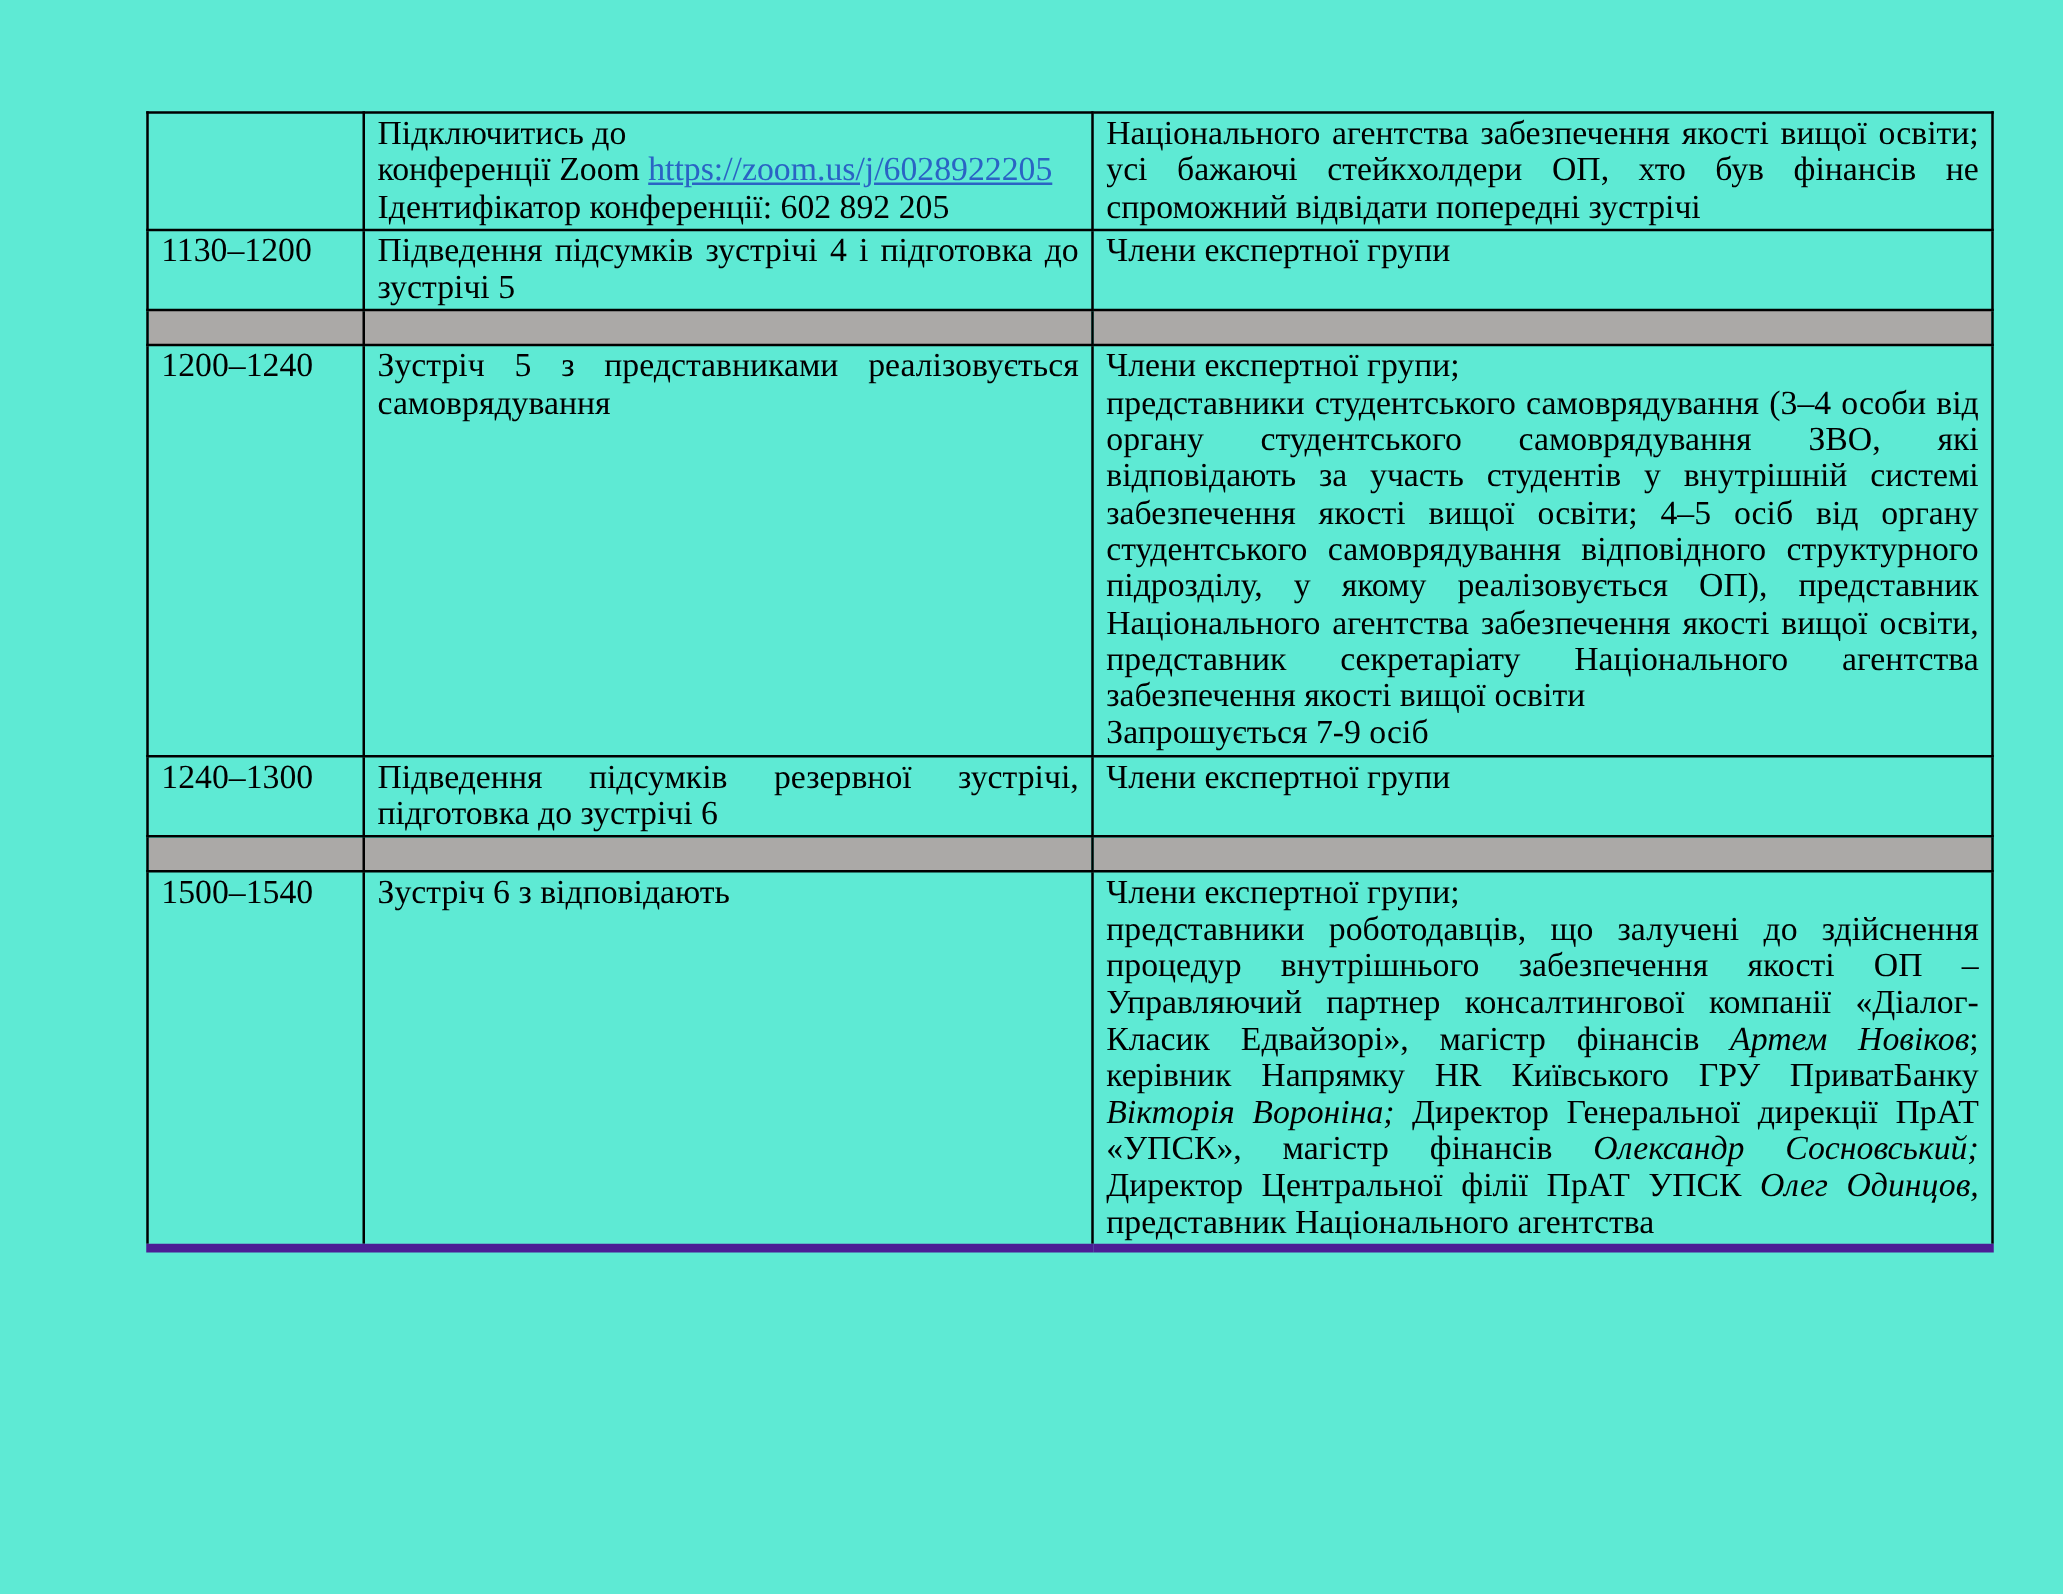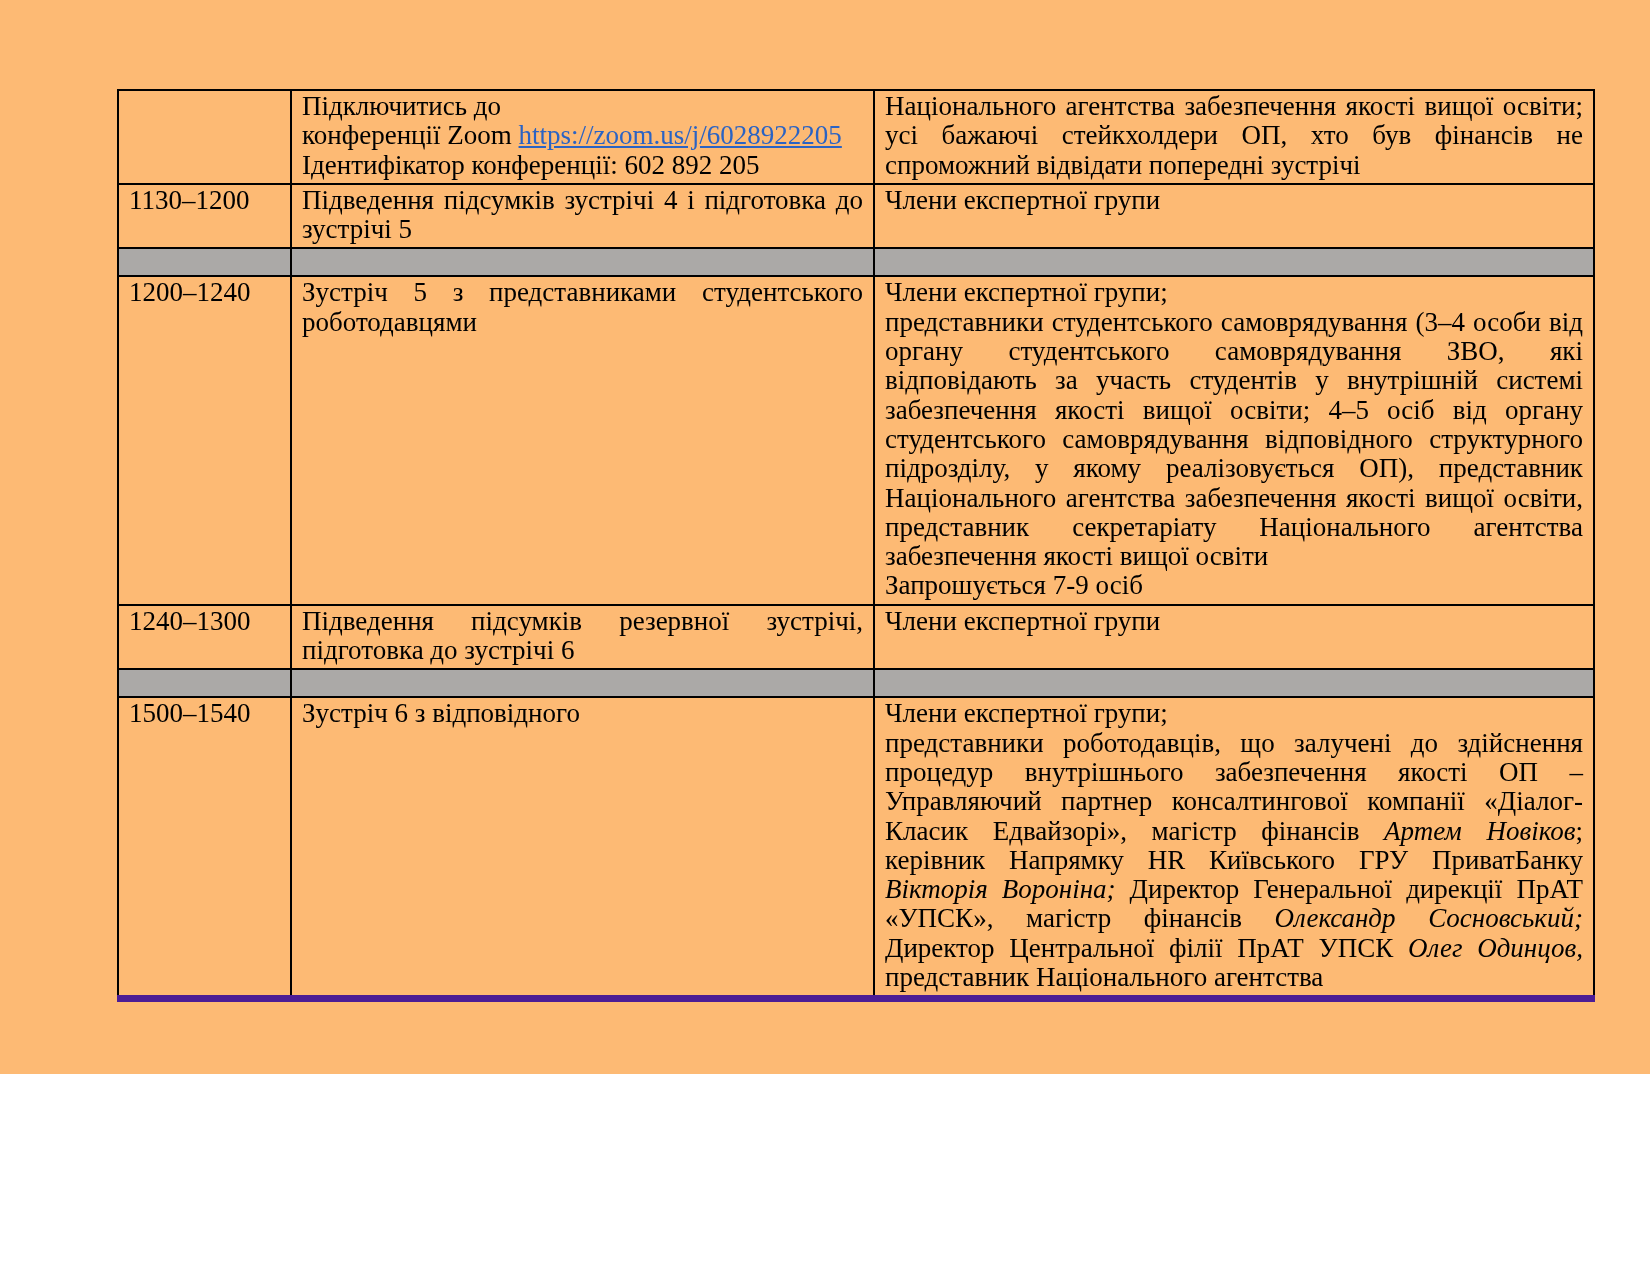--- a/index.html
+++ b/index.html
@@ -3,22 +3,22 @@
 <meta charset="utf-8">
 <style>
   html, body {
     margin: 0;
     padding: 0;
     background: #ffffff;
   }
   .page {
     position: relative;
     width: 1650px;
-    height: 1074px;
-    background: #fdba74;
+    height: 1275px;
+    background: #5eead4;
     overflow: hidden;
     font-family: "Liberation Serif", "DejaVu Serif", serif;
     font-size: 27px;
     line-height: 29.3px;
     color: #000000;
   }
   table.schedule {
     position: absolute;
     left: 117px;
     top: 89px;
@@ -84,21 +84,21 @@
       </tr>
 
       <tr class="sep-row">
         <td></td>
         <td></td>
         <td></td>
       </tr>
 
       <tr>
         <td class="time-cell">1200–1240</td>
-        <td class="just"><span class="bold">Зустріч 5</span><span> з представниками студентського роботодавцями</span></td>
+        <td class="just"><span class="bold">Зустріч 5</span><span> з представниками реалізовується самоврядування</span></td>
         <td>
           <div class="para">Члени експертної групи;</div>
           <div class="para just">представники студентського самоврядування (3–4 особи від органу студентського самоврядування ЗВО, які відповідають за участь студентів у внутрішній системі забезпечення якості вищої освіти; 4–5 осіб від органу студентського самоврядування відповідного структурного підрозділу, у якому реалізовується ОП), представник Національного агентства забезпечення якості вищої освіти, представник секретаріату Національного агентства забезпечення якості вищої освіти</div>
           <div class="para">Запрошується 7-9 осіб</div>
         </td>
       </tr>
 
       <tr>
         <td class="time-cell">1240–1300</td>
         <td class="just">Підведення підсумків резервної зустрічі, підготовка до зустрічі 6</td>
@@ -106,21 +106,21 @@
       </tr>
 
       <tr class="sep-row">
         <td></td>
         <td></td>
         <td></td>
       </tr>
 
       <tr>
         <td class="time-cell">1500–1540</td>
-        <td><span class="bold">Зустріч 6</span><span> з відповідного</span></td>
+        <td><span class="bold">Зустріч 6</span><span> з відповідають</span></td>
         <td>
           <div class="para">Члени експертної групи;</div>
           <div class="para just"><span>представники роботодавців, що залучені до здійснення процедур внутрішнього забезпечення якості ОП – Управляючий партнер консалтингової компанії «Діалог-Класик Едвайзорі», магістр фінансів </span><span class="it">Артем Новіков</span><span>; керівник Напрямку HR Київського ГРУ ПриватБанку </span><span class="it">Вікторія Вороніна;</span><span> Директор Генеральної дирекції ПрАТ «УПСК», магістр фінансів </span><span class="it">Олександр Сосновський;</span><span> Директор Центральної філії ПрАТ УПСК </span><span class="it">Олег Одинцов,</span><span> представник Національного агентства</span></div>
         </td>
       </tr>
 
     </tbody>
   </table>
 </div>
 

